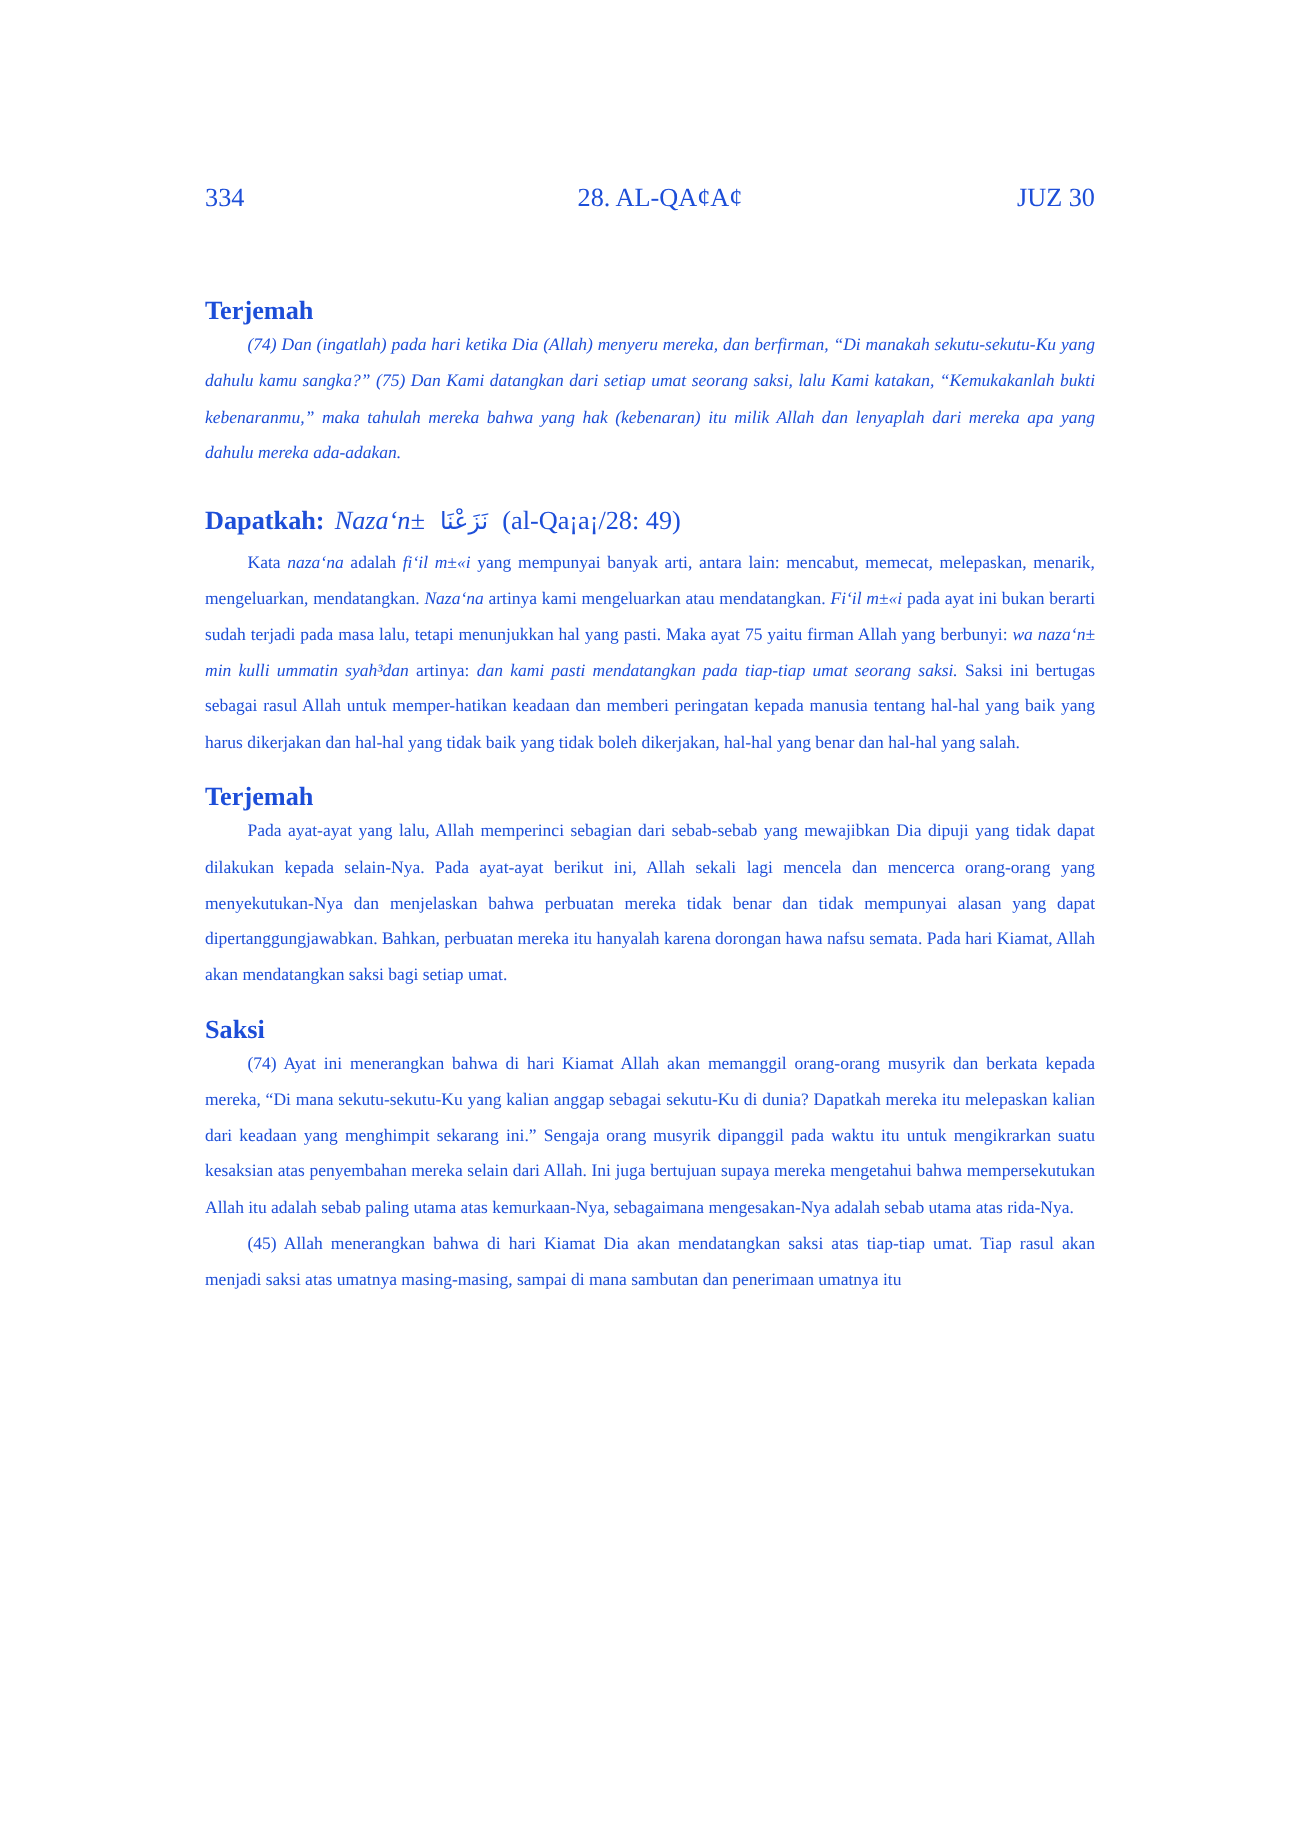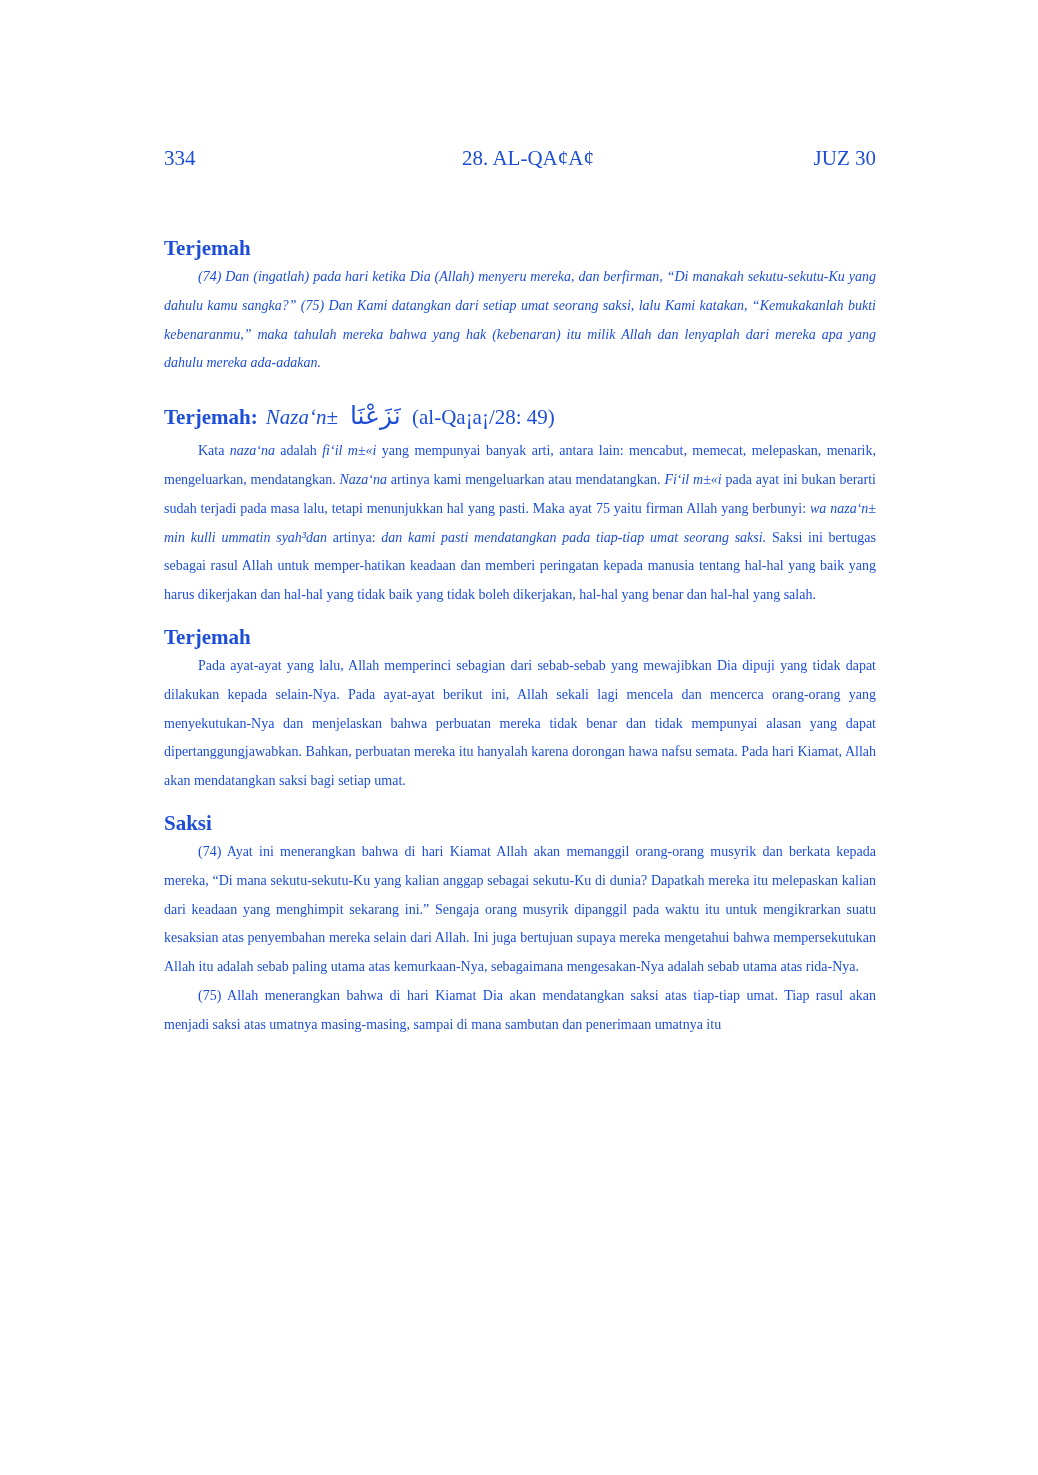--- a/index.html
+++ b/index.html
@@ -48,21 +48,21 @@
   .kosakata-line {
     font-size: 21px;
     line-height: 34px;
     margin-top: 21px;
     margin-bottom: 3px;
   }
   .kosakata-line .kw { font-weight: bold; margin-right: 8px; }
   .kosakata-line .term { font-style: italic; margin-right: 6px; }
   .arabic {
     font-family: "DejaVu Sans", sans-serif;
-    font-size: 25px;
+    font-size: 19px;
     margin: 0 6px;
   }
   i { font-style: italic; }
 </style>
 </head>
 <body>
 
 <div class="page">
   <div class="content">
 
@@ -71,29 +71,29 @@
       <span class="center-title">28. AL-QA¢A¢</span>
       <span class="edge">JUZ 30</span>
     </div>
 
     <section>
       <h2 class="section-heading first-heading">Terjemah</h2>
       <p class="para italic">(74) Dan (ingatlah) pada hari ketika Dia (Allah) menyeru mereka, dan berfirman, “Di manakah sekutu-sekutu-Ku yang dahulu kamu sangka?” (75) Dan Kami datangkan dari setiap umat seorang saksi, lalu Kami katakan, “Kemukakanlah bukti kebenaranmu,” maka tahulah mereka bahwa yang hak (kebenaran) itu milik Allah dan lenyaplah dari mereka apa yang dahulu mereka ada-adakan.</p>
     </section>
 
     <section>
-      <p class="kosakata-line"><span class="kw">Terjemah:</span><span class="term">Naza‘n±</span><span class="arabic">نَزَعْنَا</span> <span>(al-Qa¡a¡/28: 49)</span></p>
+      <p class="kosakata-line"><span class="kw">Dapatkah:</span><span class="term">Naza‘n±</span><span class="arabic">نَزَعْنَا</span> <span>(al-Qa¡a¡/28: 49)</span></p>
       <p class="para"><span>Kata </span><i>naza‘na</i><span> adalah </span><i>fi‘il m±«i</i><span> yang mempunyai banyak arti, antara lain: mencabut, memecat, melepaskan, menarik, mengeluarkan, mendatangkan. </span><i>Naza‘na</i><span> artinya kami mengeluarkan atau mendatangkan. </span><i>Fi‘il m±«i</i><span> pada ayat ini bukan berarti sudah terjadi pada masa lalu, tetapi menunjukkan hal yang pasti. Maka ayat 75 yaitu firman Allah yang berbunyi: </span><i>wa naza‘n± min kulli ummatin syah³dan</i><span> artinya: </span><i>dan kami pasti mendatangkan pada tiap-tiap umat seorang saksi.</i><span> Saksi ini bertugas sebagai rasul Allah untuk memper-hatikan keadaan dan memberi peringatan kepada manusia tentang hal-hal yang baik yang harus dikerjakan dan hal-hal yang tidak baik yang tidak boleh dikerjakan, hal-hal yang benar dan hal-hal yang salah.</span></p>
     </section>
 
     <section>
       <h2 class="section-heading">Terjemah</h2>
       <p class="para">Pada ayat-ayat yang lalu, Allah memperinci sebagian dari sebab-sebab yang mewajibkan Dia dipuji yang tidak dapat dilakukan kepada selain-Nya. Pada ayat-ayat berikut ini, Allah sekali lagi mencela dan mencerca orang-orang yang menyekutukan-Nya dan menjelaskan bahwa perbuatan mereka tidak benar dan tidak mempunyai alasan yang dapat dipertanggungjawabkan. Bahkan, perbuatan mereka itu hanyalah karena dorongan hawa nafsu semata. Pada hari Kiamat, Allah akan mendatangkan saksi bagi setiap umat.</p>
     </section>
 
     <section>
       <h2 class="section-heading">Saksi</h2>
       <p class="para">(74) Ayat ini menerangkan bahwa di hari Kiamat Allah akan memanggil orang-orang musyrik dan berkata kepada mereka, “Di mana sekutu-sekutu-Ku yang kalian anggap sebagai sekutu-Ku di dunia? Dapatkah mereka itu melepaskan kalian dari keadaan yang menghimpit sekarang ini.” Sengaja orang musyrik dipanggil pada waktu itu untuk mengikrarkan suatu kesaksian atas penyembahan mereka selain dari Allah. Ini juga bertujuan supaya mereka mengetahui bahwa mempersekutukan Allah itu adalah sebab paling utama atas kemurkaan-Nya, sebagaimana mengesakan-Nya adalah sebab utama atas rida-Nya.</p>
-      <p class="para">(75) Allah menerangkan bahwa di hari Kiamat Dia akan mendatangkan saksi atas tiap-tiap umat. Tiap rasul akan menjadi saksi atas umatnya masing-masing, sampai di mana sambutan dan penerimaan umatnya itu</p>
+      <p class="para">(45) Allah menerangkan bahwa di hari Kiamat Dia akan mendatangkan saksi atas tiap-tiap umat. Tiap rasul akan menjadi saksi atas umatnya masing-masing, sampai di mana sambutan dan penerimaan umatnya itu</p>
     </section>
 
   </div>
 </div>
 
 </body></html>

